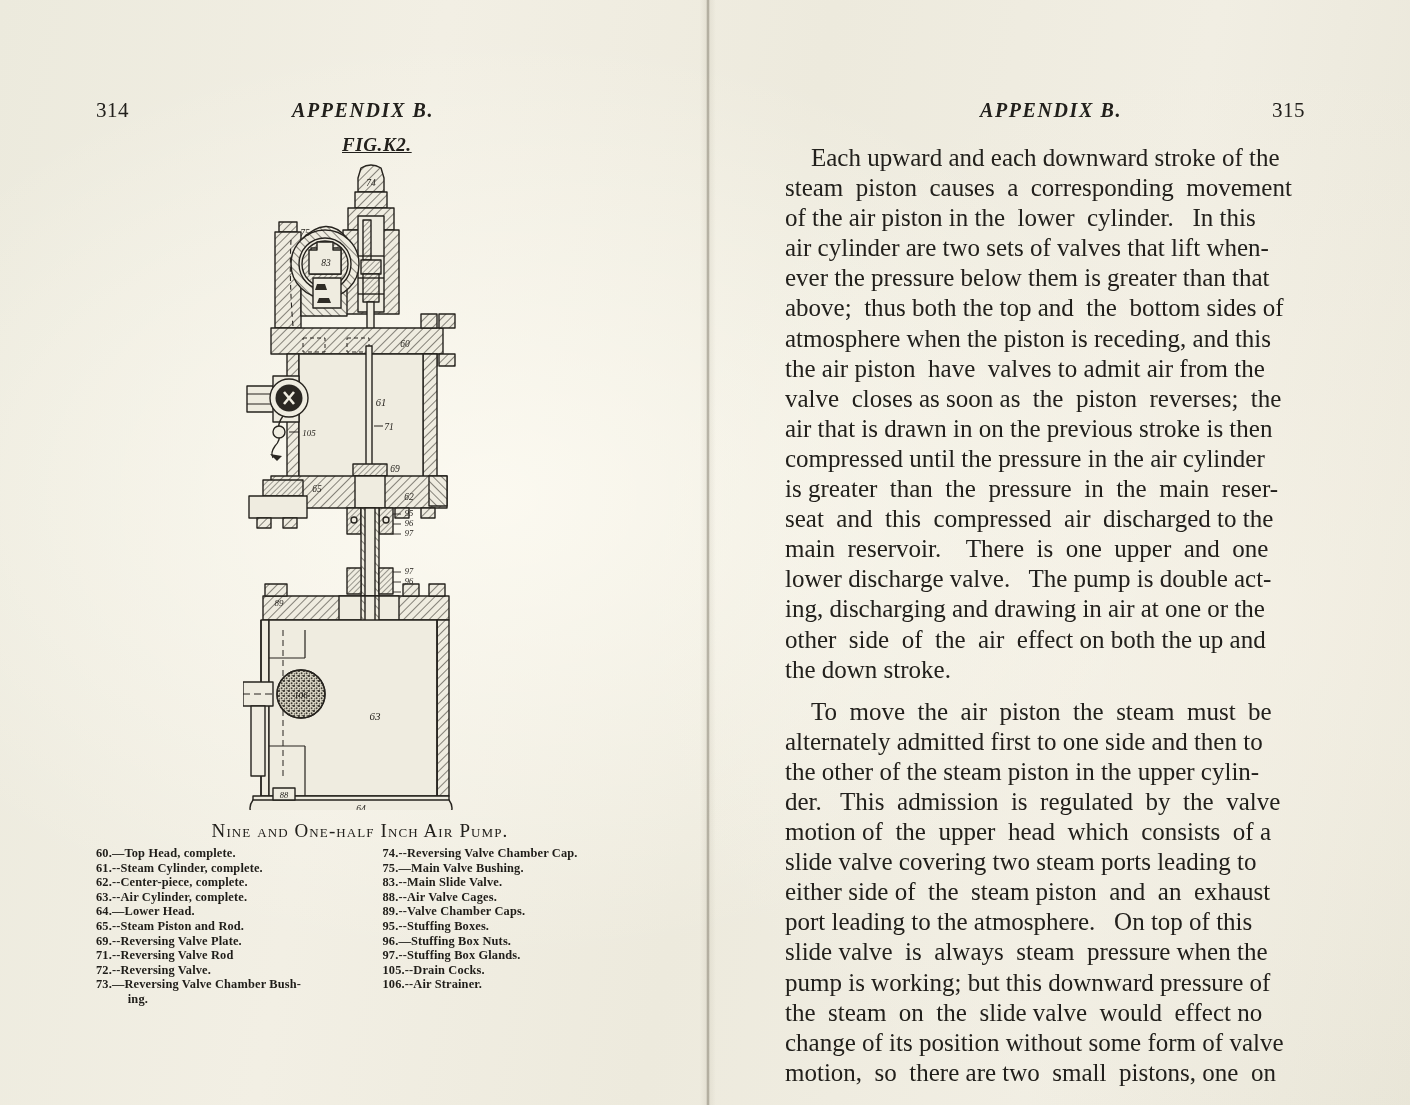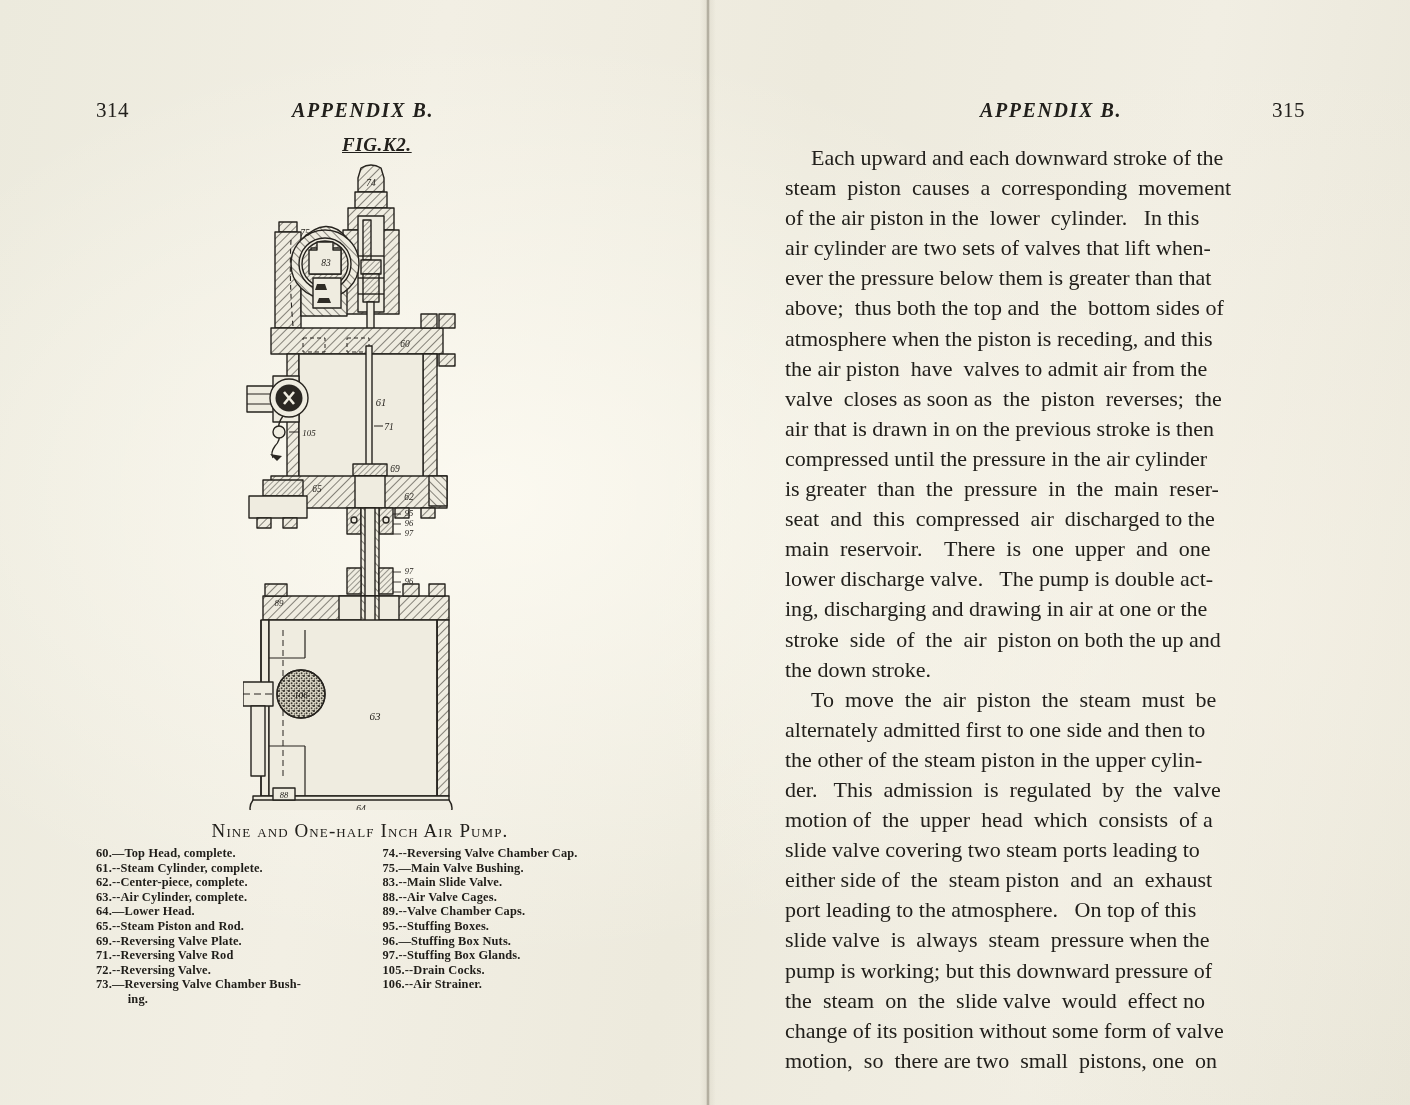--- a/index.html
+++ b/index.html
@@ -107,26 +107,26 @@
     text-indent: -22px;
     white-space: pre-wrap;
     font-weight: 600;
   }
 
   
   #body-col {
     position: absolute;
     left: 785px; top: 143px;
     width: 532px;
-    font-size: 22px;
+    font-size: 25px;
     line-height: 30.1px;
     text-align: justify;
   }
   #body-col .para { margin: 0; }
-  #body-col .para + .para { margin-top: 0px; }
+  #body-col .para + .para { margin-top: 12px; }
   #body-col .line {
     display: block;
     white-space: pre;
   }
   #body-col .indent { padding-left: 26px; }
   
   #body-col .j { letter-spacing: 0.0px; }
 </style>
 </head>
 <body>
@@ -358,21 +358,21 @@
         <span class="line j">atmosphere when the piston is receding, and this</span>
         <span class="line j">the air piston  have  valves to admit air from the</span>
         <span class="line j">valve  closes as soon as  the  piston  reverses;  the</span>
         <span class="line j">air that is drawn in on the previous stroke is then</span>
         <span class="line j">compressed until the pressure in the air cylinder</span>
         <span class="line j">is greater  than  the  pressure  in  the  main  reser-</span>
         <span class="line j">seat  and  this  compressed  air  discharged to the</span>
         <span class="line j">main  reservoir.    There  is  one  upper  and  one</span>
         <span class="line j">lower discharge valve.   The pump is double act-</span>
         <span class="line j">ing, discharging and drawing in air at one or the</span>
-        <span class="line j">stroke  side  of  the  air  piston on both the up and</span>
+        <span class="line j">other  side  of  the  air  effect on both the up and</span>
         <span class="line j">the down stroke.</span>
       </div>
       <div class="para">
         <span class="line j indent">To  move  the  air  piston  the  steam  must  be</span>
         <span class="line j">alternately admitted first to one side and then to</span>
         <span class="line j">the other of the steam piston in the upper cylin-</span>
         <span class="line j">der.   This  admission  is  regulated  by  the  valve</span>
         <span class="line j">motion of  the  upper  head  which  consists  of a</span>
         <span class="line j">slide valve covering two steam ports leading to</span>
         <span class="line j">either side of  the  steam piston  and  an  exhaust</span>

